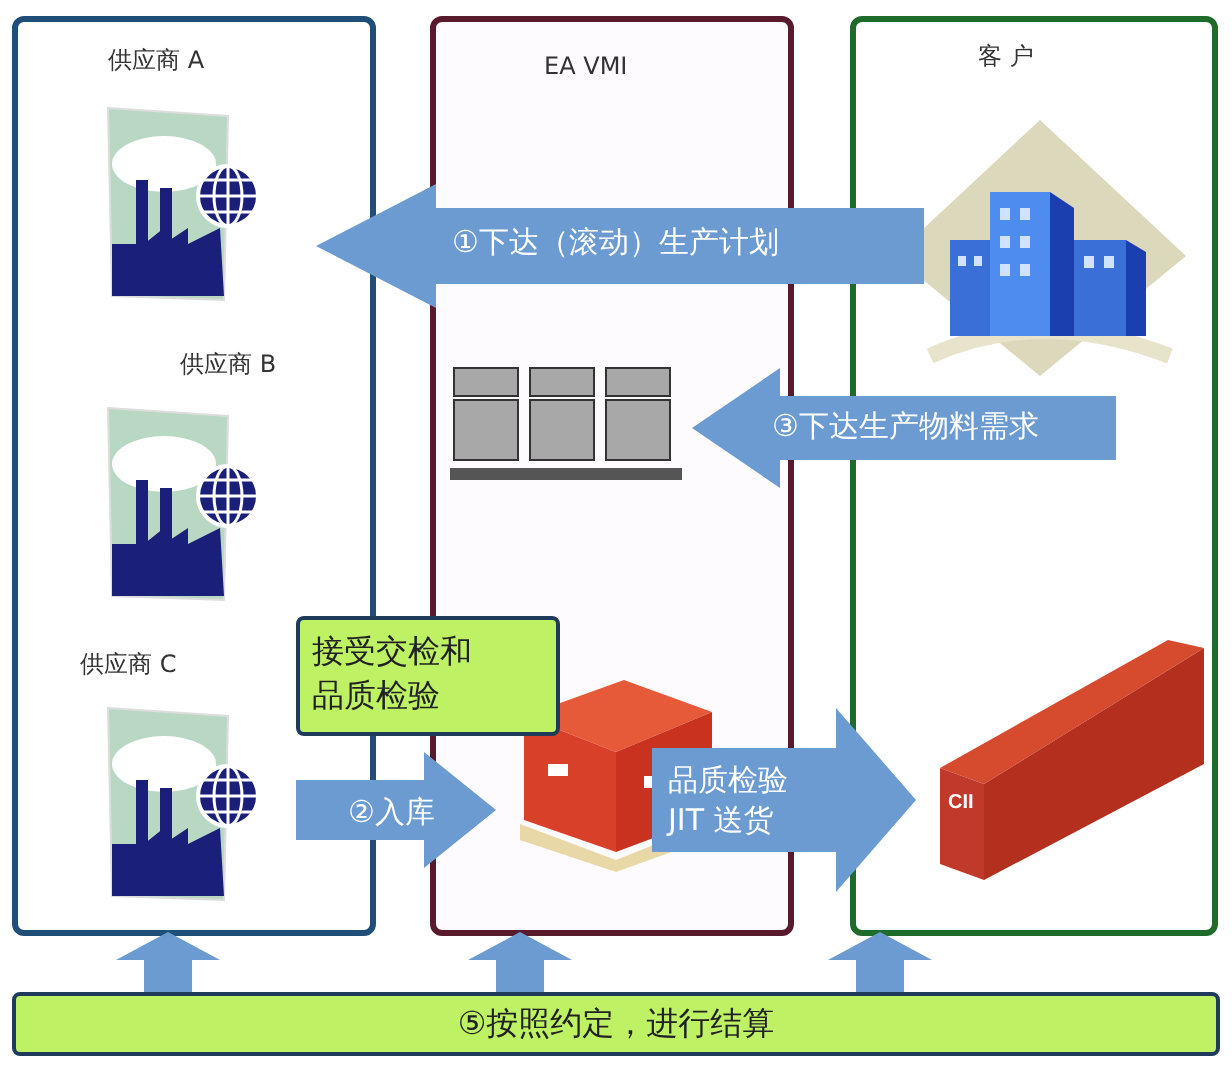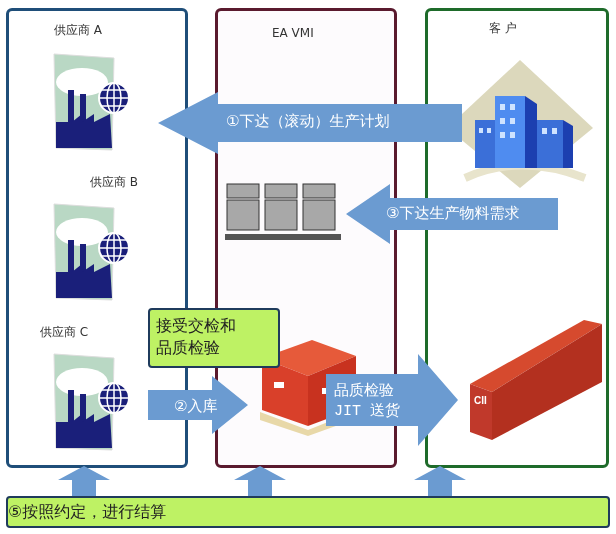--- a/index.html
+++ b/index.html
@@ -125,27 +125,27 @@
 
 <svg class="arrow" style="left:148px;top:376px" width="100" height="58">
   <polygon points="0,14 64,14 64,0 100,29 64,58 64,44 0,44" fill="#6b9bd1"></polygon>
 </svg>
 <div class="atext" style="left:174px;top:397px;">②入库</div>
 
 <svg class="arrow" style="left:326px;top:354px" width="132" height="92">
   <polygon points="0,20 92,20 92,0 132,46 92,92 92,72 0,72" fill="#6b9bd1"></polygon>
 </svg>
 <div class="atext" style="left:334px;top:381px;">品质检验</div>
-<div class="atext" style="left:334px;top:401px;font-family:Liberation Mono, monospace;">JIT 送货</div>
+<div class="atext" style="left:334px;top:401px;">JIT 送货</div>
 
 <svg class="arrow" style="left:58px;top:466px" width="52" height="32">
   <polygon points="0,14 26,0 52,14 38,14 38,32 14,32 14,14" fill="#6b9bd1"></polygon>
 </svg>
 <svg class="arrow" style="left:234px;top:466px" width="52" height="32">
   <polygon points="0,14 26,0 52,14 38,14 38,32 14,32 14,14" fill="#6b9bd1"></polygon>
 </svg>
 <svg class="arrow" style="left:414px;top:466px" width="52" height="32">
   <polygon points="0,14 26,0 52,14 38,14 38,32 14,32 14,14" fill="#6b9bd1"></polygon>
 </svg>
 
-<div class="box" style="left:6px;top:496px;width:604px;height:32px;">
+<div class="box" style="left:6px;top:496px;width:604px;height:32px;text-align:center;">
   <span class="cap" style="line-height:28px;">⑤按照约定，进行结算</span>
 </div>
 
 </body></html>

